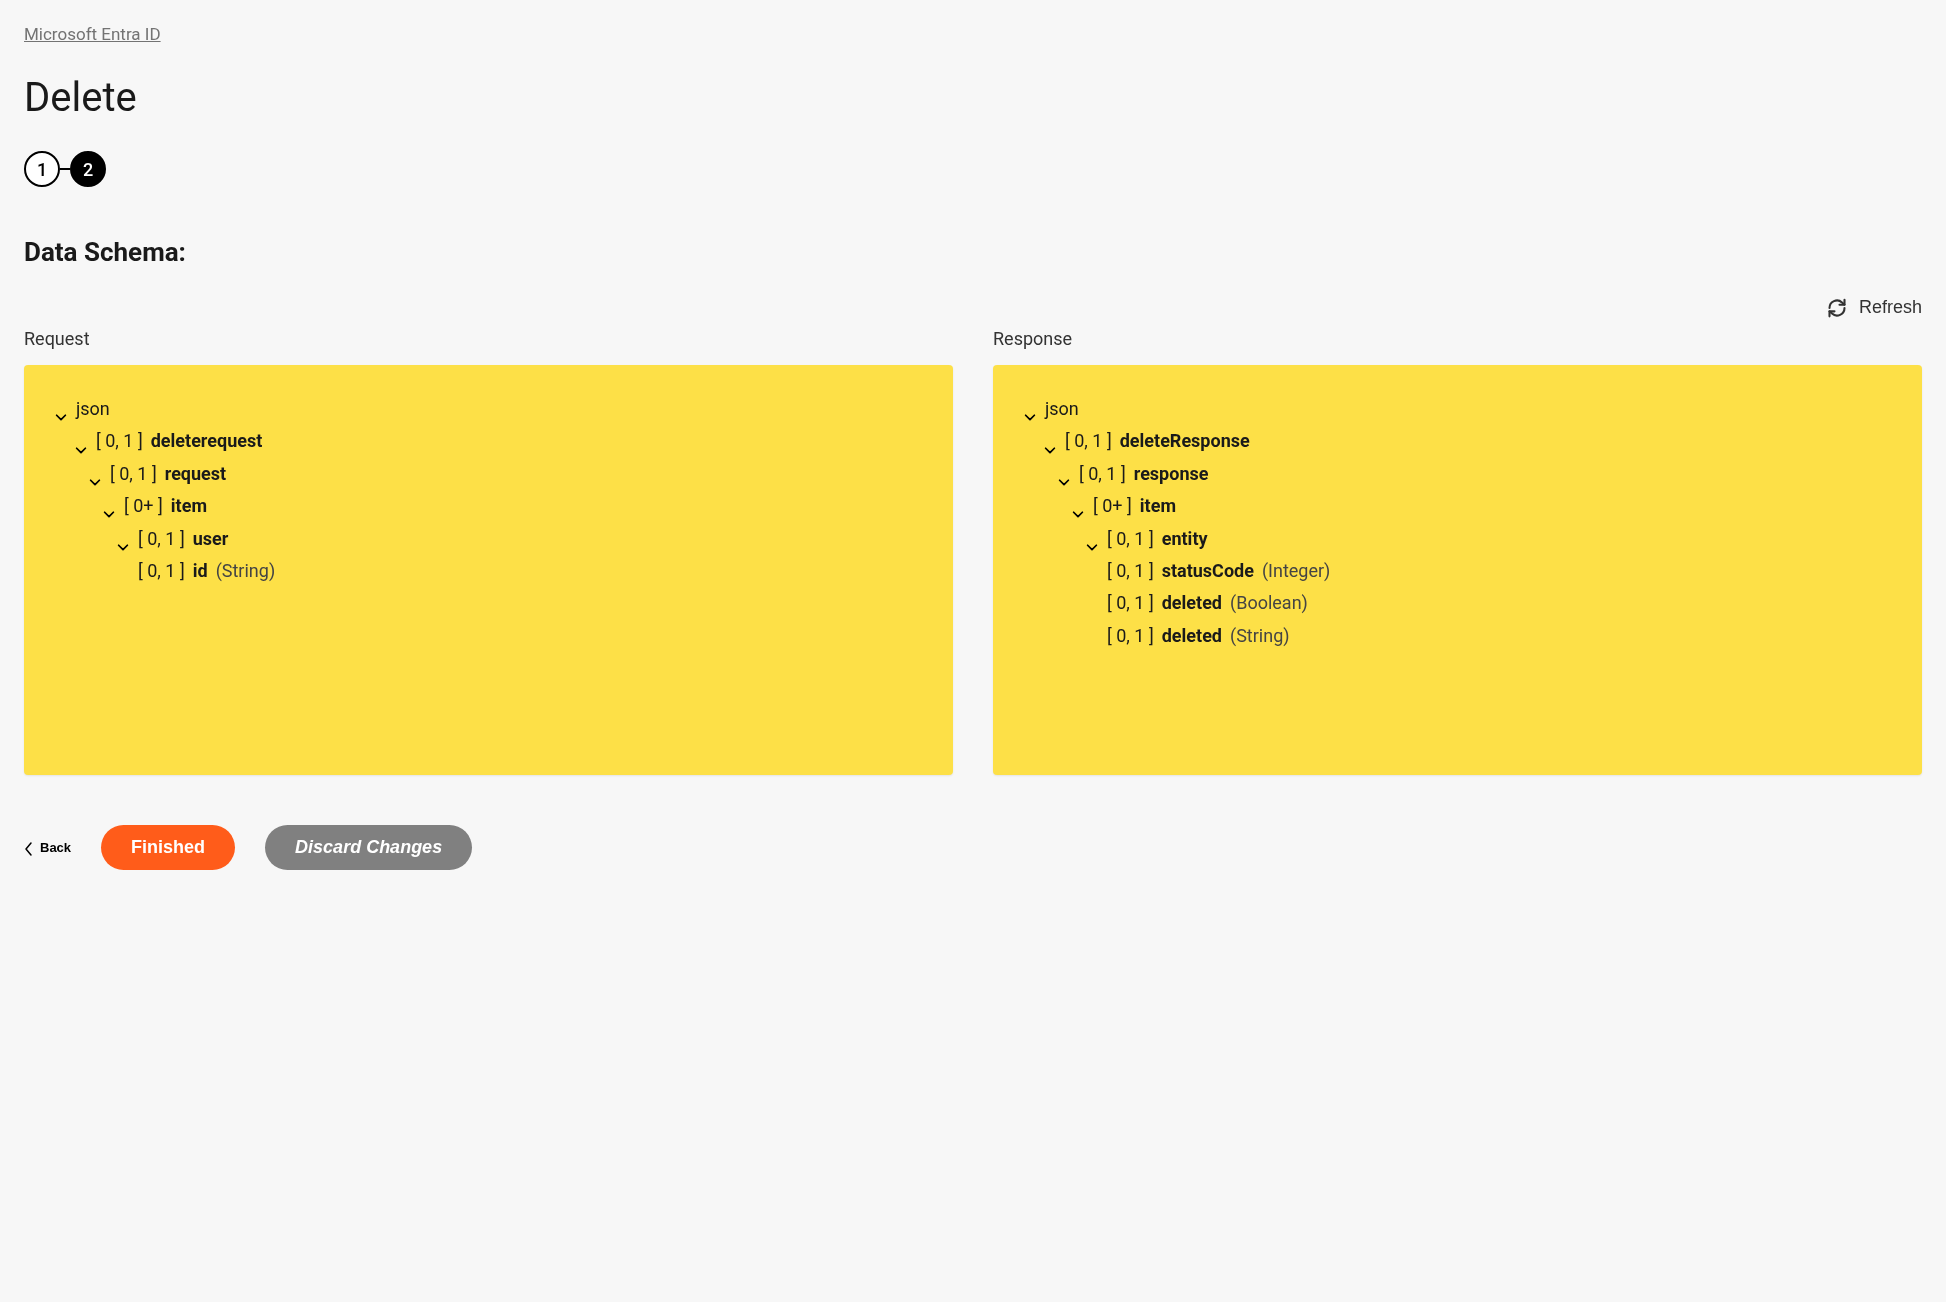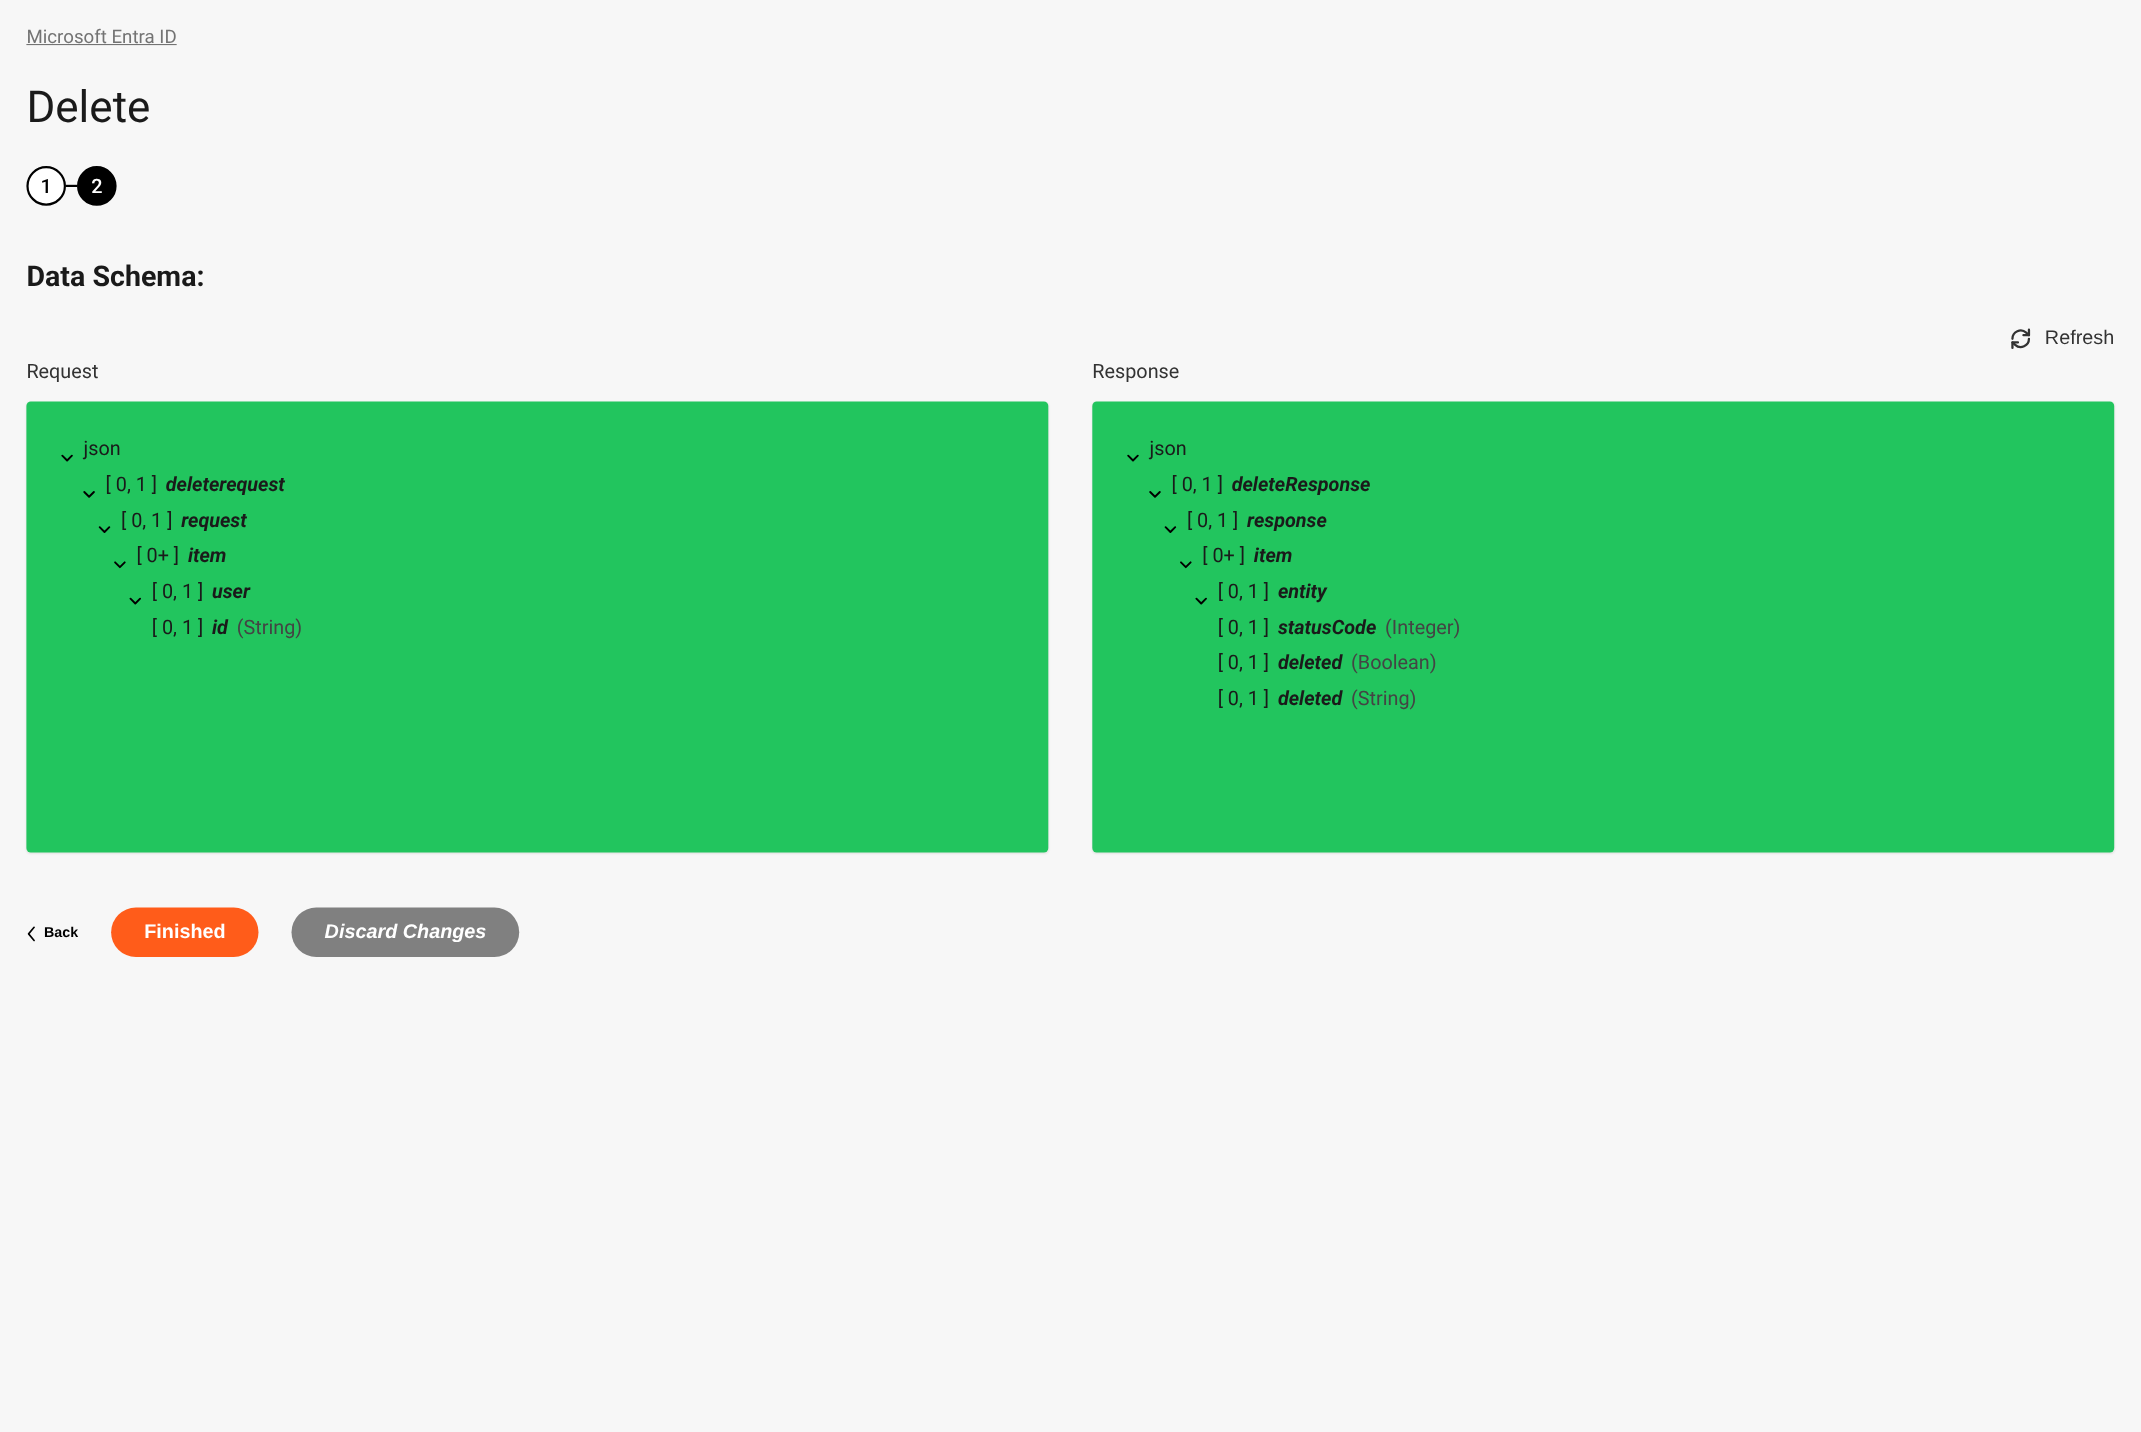--- a/index.html
+++ b/index.html
@@ -87,21 +87,21 @@
 .panel-col {
   flex: 1;
   min-width: 0;
 }
 .panel-label {
   font-size: 18px;
   color: #333;
   margin-bottom: 16px;
 }
 .schema-panel {
-  background: #22c55e;
+  background: #fde047;
   border-radius: 4px;
   box-shadow: 0 1px 2px rgba(0,0,0,0.08);
   padding: 28px 30px;
   min-height: 410px;
   font-size: 18px;
 }
 .tree-row {
   display: flex;
   align-items: center;
   gap: 8px;
@@ -114,21 +114,20 @@
 }
 .chevron svg {
   width: 100%;
   height: 100%;
 }
 .card-text {
   white-space: nowrap;
 }
 .bold {
   font-weight: 700;
-  font-style: italic;
 }
 .type-text {
   color: #444;
 }
 .indent-0 { padding-left: 0px; }
 .indent-1 { padding-left: 20px; }
 .indent-2 { padding-left: 34px; }
 .indent-3 { padding-left: 48px; }
 .indent-4 { padding-left: 62px; }
 .indent-5 { padding-left: 84px; }

